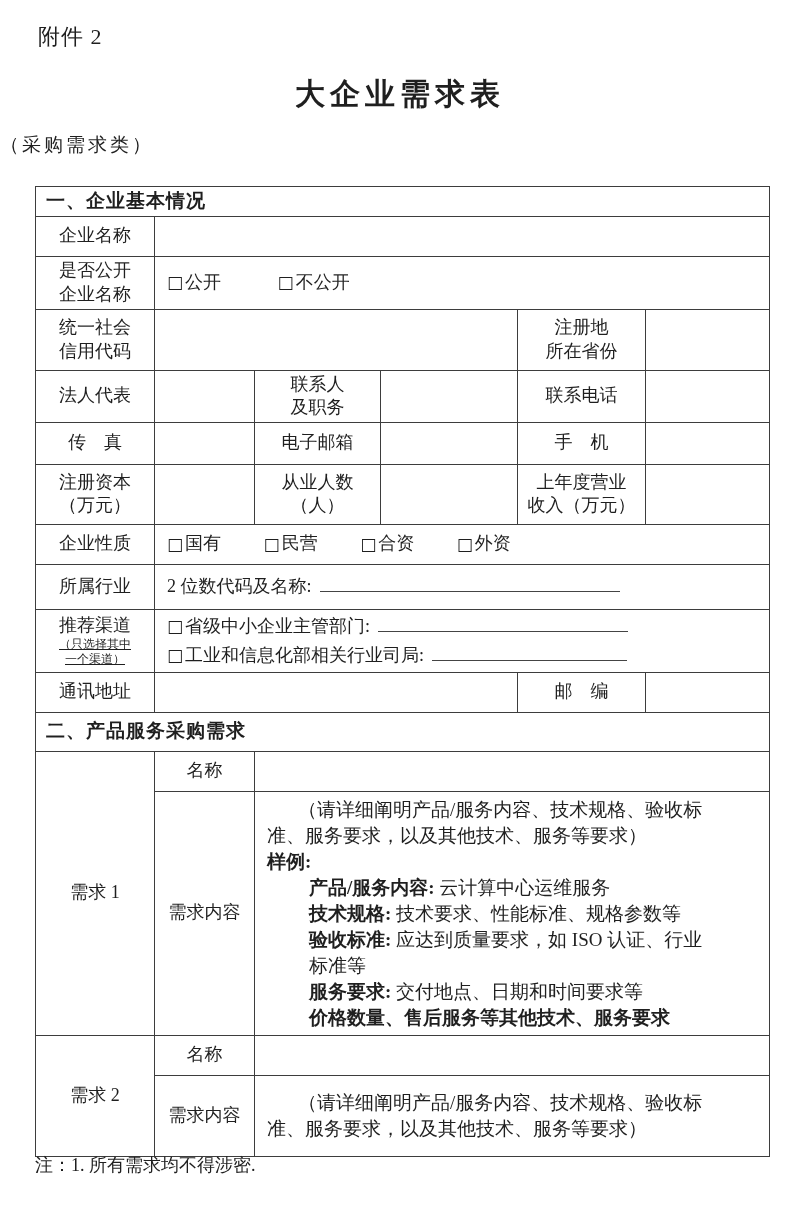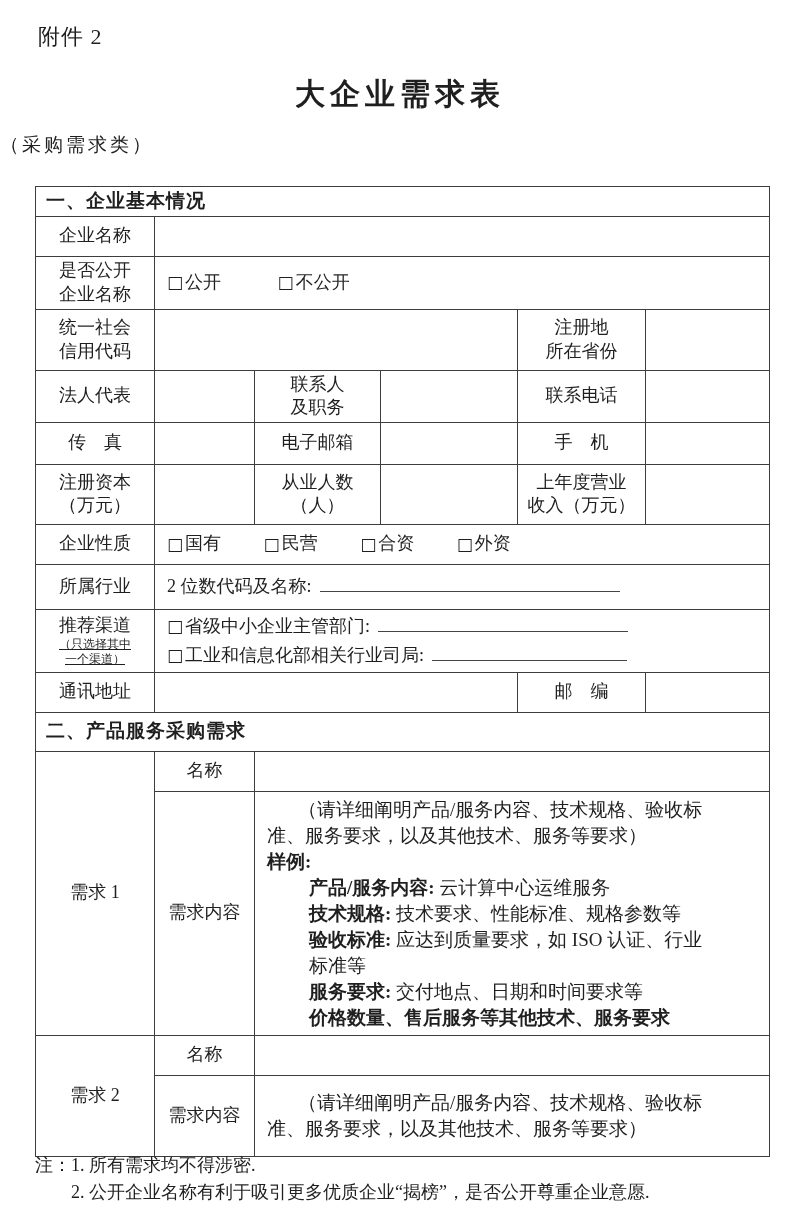--- a/index.html
+++ b/index.html
@@ -254,15 +254,14 @@
 准、服务要求，以及其他技术、服务等要求）</div>
     </td>
   </tr>
 </tbody>
   </table>
 
 <div class="notes">
   <span class="notes-prefix">注：</span>
   <div class="notes-items">
     <div>1. 所有需求均不得涉密.</div>
-    <div>2. 公开企业名称有利于吸引更多优质企业“揭榜”，是否公开尊重企业意愿.</div>
   </div>
 </div>
 
 </body></html>

